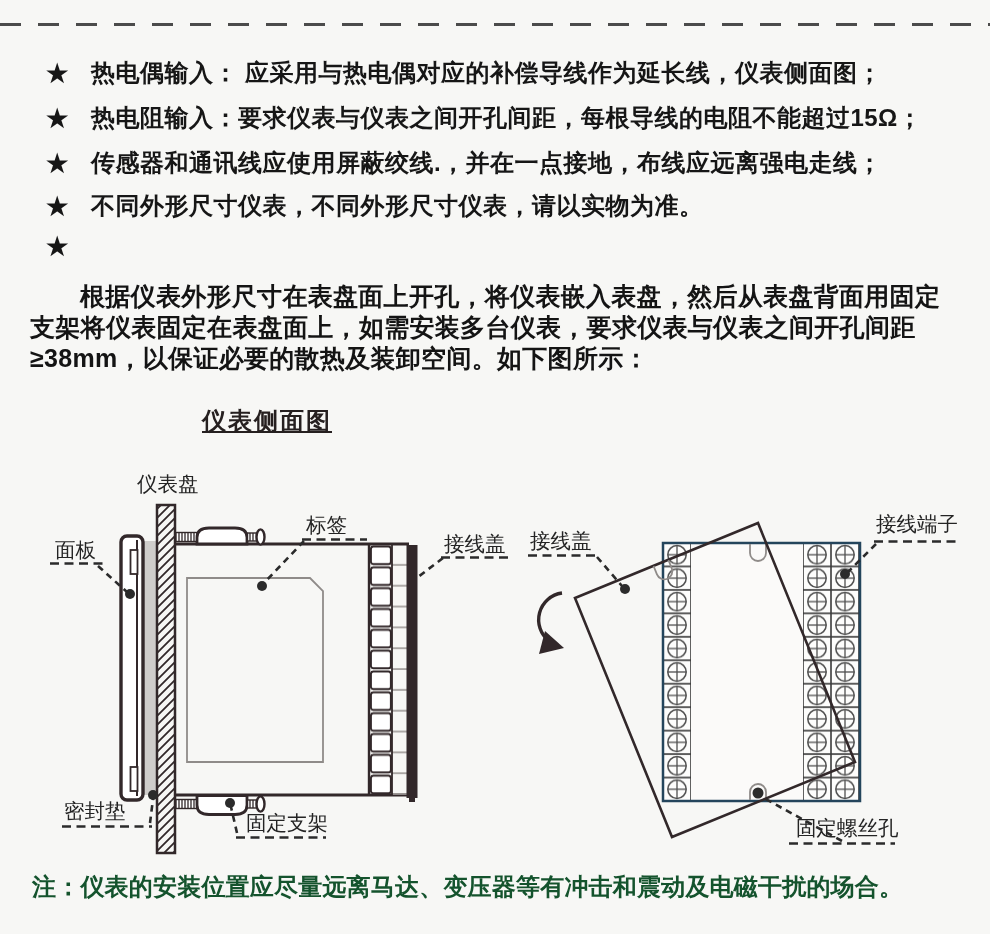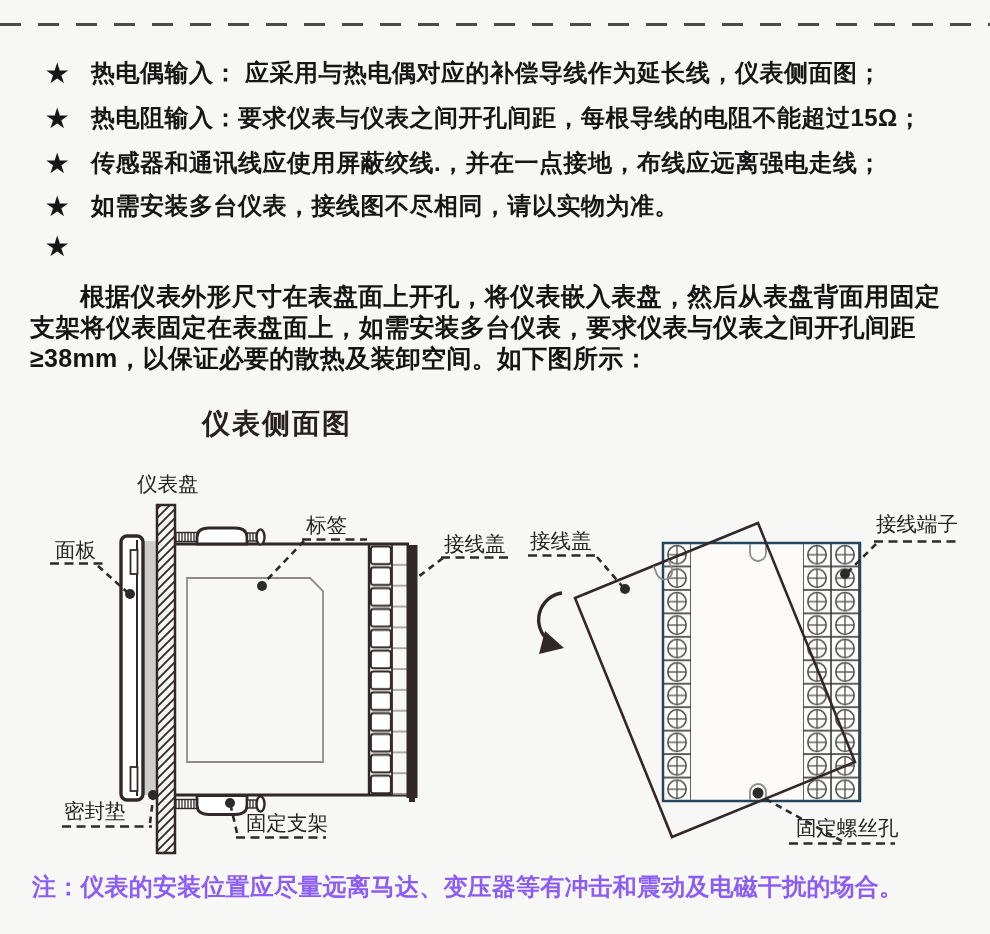--- a/index.html
+++ b/index.html
@@ -7,23 +7,23 @@
   .page{position:relative;width:990px;height:934px;overflow:hidden;background:#f7f7f5;color:#1b1b1b;}
   .divider{position:absolute;top:23px;left:0;width:100%;height:3px;
            background:repeating-linear-gradient(90deg,#4b4b4b 0 21px,transparent 21px 38px);}
   .bullet{position:absolute;left:46px;display:flex;align-items:flex-start;gap:22px;
           font-size:24px;font-weight:700;letter-spacing:0.5px;white-space:nowrap;color:#161616;}
   .star{font-size:25px;line-height:1.15;}
   .btxt{line-height:1.2;}
   .para{position:absolute;left:30px;top:281px;width:932px;font-size:25px;font-weight:700;
         line-height:31px;text-indent:2em;letter-spacing:0.3px;color:#141414;}
   .dtitle{position:absolute;left:202px;top:405px;font-family:"DejaVu Serif","Liberation Serif",serif;
-          font-size:28px;font-weight:700;letter-spacing:2px;color:#262020;}
+          font-size:24px;font-weight:700;letter-spacing:2px;color:#262020;text-decoration:underline;}
   .note{position:absolute;left:32px;top:871px;font-size:24px;font-weight:700;
-        letter-spacing:0.2px;white-space:nowrap;color:#8b5cf6;}
+        letter-spacing:0.2px;white-space:nowrap;color:#14532d;}
   svg.diagram{position:absolute;left:0;top:450px;}
   svg text{font-family:"Liberation Sans",sans-serif;font-size:20.5px;fill:#242424;font-weight:400;}
 </style>
 </head>
 <body>
 
 <div class="page">
 
   <div class="divider"></div>
 
@@ -34,21 +34,21 @@
   <div class="bullet" style="top:104px">
     <span class="star">★</span>
     <span class="btxt">热电阻输入：要求仪表与仪表之间开孔间距，每根导线的电阻不能超过15Ω；</span>
   </div>
   <div class="bullet" style="top:149px">
     <span class="star">★</span>
     <span class="btxt">传感器和通讯线应使用屏蔽绞线.，并在一点接地，布线应远离强电走线；</span>
   </div>
   <div class="bullet" style="top:192px">
     <span class="star">★</span>
-    <span class="btxt">如需安装多台仪表，接线图不尽相同，请以实物为准。</span>
+    <span class="btxt">不同外形尺寸仪表，不同外形尺寸仪表，请以实物为准。</span>
   </div>
   <div class="bullet" style="top:232px">
     <span class="star">★</span>
   </div>
 
   <div class="para">根据仪表外形尺寸在表盘面上开孔，将仪表嵌入表盘，然后从表盘背面用固定支架将仪表固定在表盘面上，如需安装多台仪表，要求仪表与仪表之间开孔间距≥38mm，以保证必要的散热及装卸空间。如下图所示：</div>
 
   <div class="dtitle">仪表侧面图</div>
 
   <svg class="diagram" width="990" height="420" viewBox="0 450 990 420">

